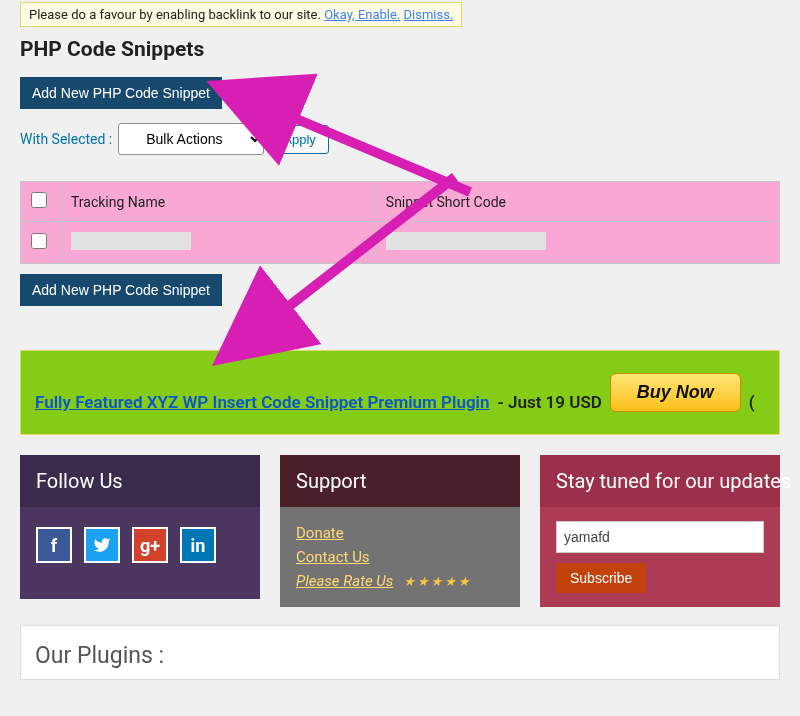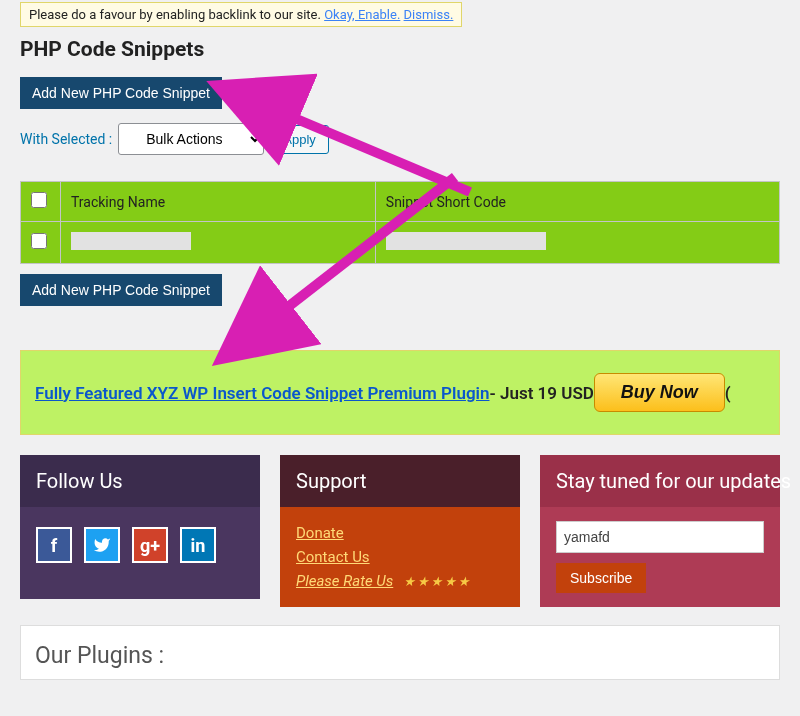--- a/index.html
+++ b/index.html
@@ -6,39 +6,39 @@
   body { font-family: -apple-system, BlinkMacSystemFont, "Segoe UI", Roboto, Arial, sans-serif; font-size: 13px; background: #f0f0f1; color: #222; width: 800px; overflow-x: hidden; }
   .notice { background: #fffbe4; border: 1px solid #e0d66a; padding: 4px 8px; display: inline-block; margin: 2px 0 10px 20px; font-size: 13px; }
   .notice a { color: #3b82f6; }
   .main { padding: 0 20px 10px 20px; }
   h1 { font-size: 21px; font-weight: 700; margin-bottom: 16px; }
   .btn-primary { background: #17486e; color: #fff; border: none; padding: 8px 12px; font-size: 14px; margin-bottom: 14px; cursor: pointer; }
   .bulk-row { display: flex; align-items: center; gap: 6px; margin-bottom: 26px; }
   .bulk-row label { color: #0073aa; font-size: 14px; }
   .bulk-row select { font-size: 14px; padding: 4px 23px; height: 32px; border: 1px solid #8c8f94; border-radius: 3px; background: #fff; }
   .btn-sec { background: #f6f7f7; border: 1px solid #0073aa; color: #0073aa; padding: 6px 12px; font-size: 13px; border-radius: 3px; cursor: pointer; }
-  table { width: 100%; border-collapse: collapse; border: 1px solid #c3c4c7; background: #84cc16; }
+  table { width: 100%; border-collapse: collapse; border: 1px solid #c3c4c7; background: #f9a8d4; }
   th, td { border: 1px solid #c3c4c7; padding: 10px; text-align: left; vertical-align: middle; }
   th { font-weight: 400; font-size: 14px; }
   input[type=checkbox]{ width:16px; height:16px; border:1px solid #8c8f94; border-radius:3px; }
   .blur-rect { display:inline-block; height: 18px; background: #e2e2e2; }
-  .promo { margin: 20px; padding: 22px 14px; background: #bef264; border: 1px solid #e0d66a; display:flex; align-items:center; }
+  .promo { margin: 20px; padding: 22px 14px; background: #84cc16; border: 1px solid #e0d66a; display:flex; align-items:flex-end; gap:8px; }
   .promo a { color: #0a57cc; text-decoration: underline; font-size: 17px; font-weight: 600; }
   .promo .extra { font-size: 17px; font-weight: 600; color: #222; }
   .buy { background: linear-gradient(#ffe675,#fcbf1b); border:1px solid #c78b00; border-radius:6px; padding:8px 26px; font-style: italic; font-weight: 700; font-size: 18px; color:#111; cursor:pointer; }
   .cols { display:flex; gap: 20px; padding: 0 20px; margin-top:16px; }
   .panel { flex:1; min-width: 0; color:#fff; }
   .panel h3 { background: #000; padding: 14px 16px; font-size:20px; font-weight:400; }
   .panel-body { padding: 14px 16px; }
   .follow h3 { background:#3b2c4d; }
   .follow .panel-body { background:#4a365f; display:flex; gap:12px; padding: 20px 16px 36px; }
   .sicon { width:36px; height:36px; border:2px solid #fff; display:flex; align-items:center; justify-content:center; font-weight:700; font-size:18px; color:#fff; cursor:pointer; }
   .fb{background:#3b5998;} .tw{background:#1da1f2;} .gp{background:#d0422a;} .li{background:#0077b5;}
   .support h3 { background:#4a1f2a; }
-  .support .panel-body { background:#c2410c; }
+  .support .panel-body { background:#737373; }
   .support a { display:block; color:#ffd977; text-decoration:underline; font-size:15px; padding:3px 0; }
   .stars { color:#f6c945; letter-spacing:2px; margin-left:10px; }
   .sub h3 { background:#9a3049; }
   .sub .panel-body { background:#ae3b55; }
   .sub input[type=text]{ width: 100%; padding:7px; font-size:14px; color:#444; border:1px solid #ccc; margin-bottom:10px; }
   .sub button { background:#c2410c; color:#fff; border:none; padding:7px 14px; font-size:14px; cursor:pointer; }
   .ourplugins { background:#fff; margin:18px 20px 0; padding:16px 14px 0; border:1px solid #ddd; }
   .ourplugins h2 { font-size:23px; font-weight:400; color:#555; margin-bottom:10px; }
   .arrow { position:absolute; pointer-events:none; }
   .arrow svg { overflow:visible; }

